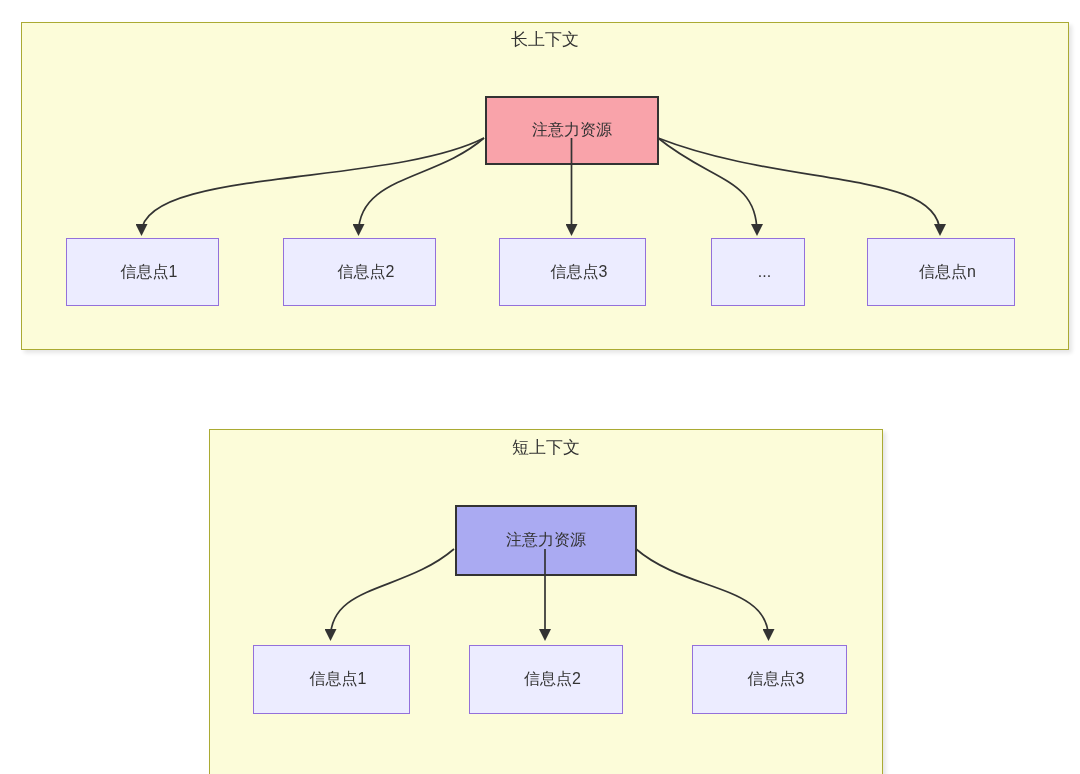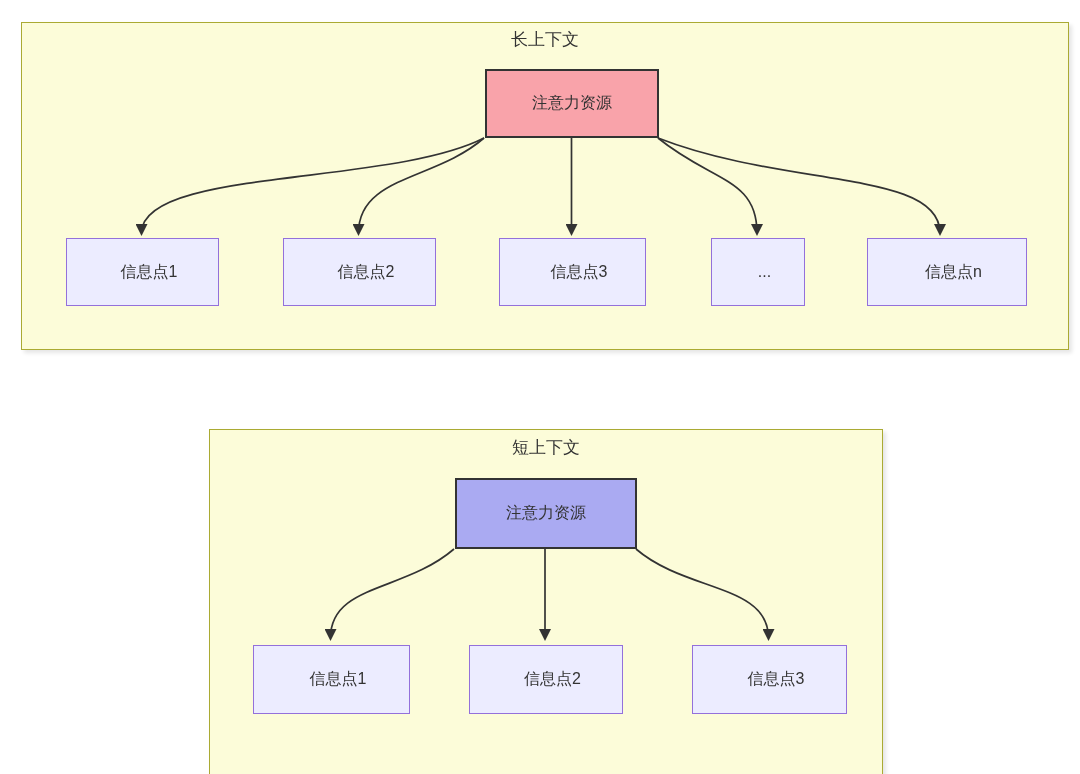--- a/index.html
+++ b/index.html
@@ -42,20 +42,21 @@
     font-size: 16px;
     z-index: 2;
   }
   .node.info {
     background: var(--node-fill, #ececff);
     border: 1.5px solid var(--node-border, #9370db);
     padding-left: 13px;
   }
   .node.attention {
     border: 2px solid var(--attention-border, #333333);
+    margin-top: 27px;
   }
   .node.attention.long {
     background: var(--attention-long-fill, #f9a3aa);
   }
   .node.attention.short {
     background: var(--attention-short-fill, #aaaaf2);
   }
   svg.edge-layer {
     position: absolute;
     left: 0;
@@ -79,21 +80,21 @@
 
   <section class="cluster" style="left:21px; top:22px; width:1048px; height:328px;">
     <div class="cluster-title" style="top:6px;">长上下文</div>
 
     <div class="node attention long" style="left:463px; top:46px; width:174px; height:69px;">注意力资源</div>
 
     <div class="node info" style="left:44px; top:215px; width:153px; height:68px;">信息点1</div>
     <div class="node info" style="left:261px; top:215px; width:153px; height:68px;">信息点2</div>
     <div class="node info" style="left:477px; top:215px; width:147px; height:68px;">信息点3</div>
     <div class="node info" style="left:689px; top:215px; width:94px; height:68px;">...</div>
-    <div class="node info" style="left:845px; top:215px; width:160px; height:68px;">信息点n</div>
+    <div class="node info" style="left:845px; top:215px; width:148px; height:68px;">信息点n</div>
   </section>
 
   <section class="cluster" style="left:209px; top:429px; width:674px; height:356px;">
     <div class="cluster-title" style="top:7px;">短上下文</div>
 
     <div class="node attention short" style="left:245px; top:48px; width:182px; height:71px;">注意力资源</div>
 
     <div class="node info" style="left:43px; top:215px; width:157px; height:69px;">信息点1</div>
     <div class="node info" style="left:259px; top:215px; width:154px; height:69px;">信息点2</div>
     <div class="node info" style="left:482px; top:215px; width:155px; height:69px;">信息点3</div>

